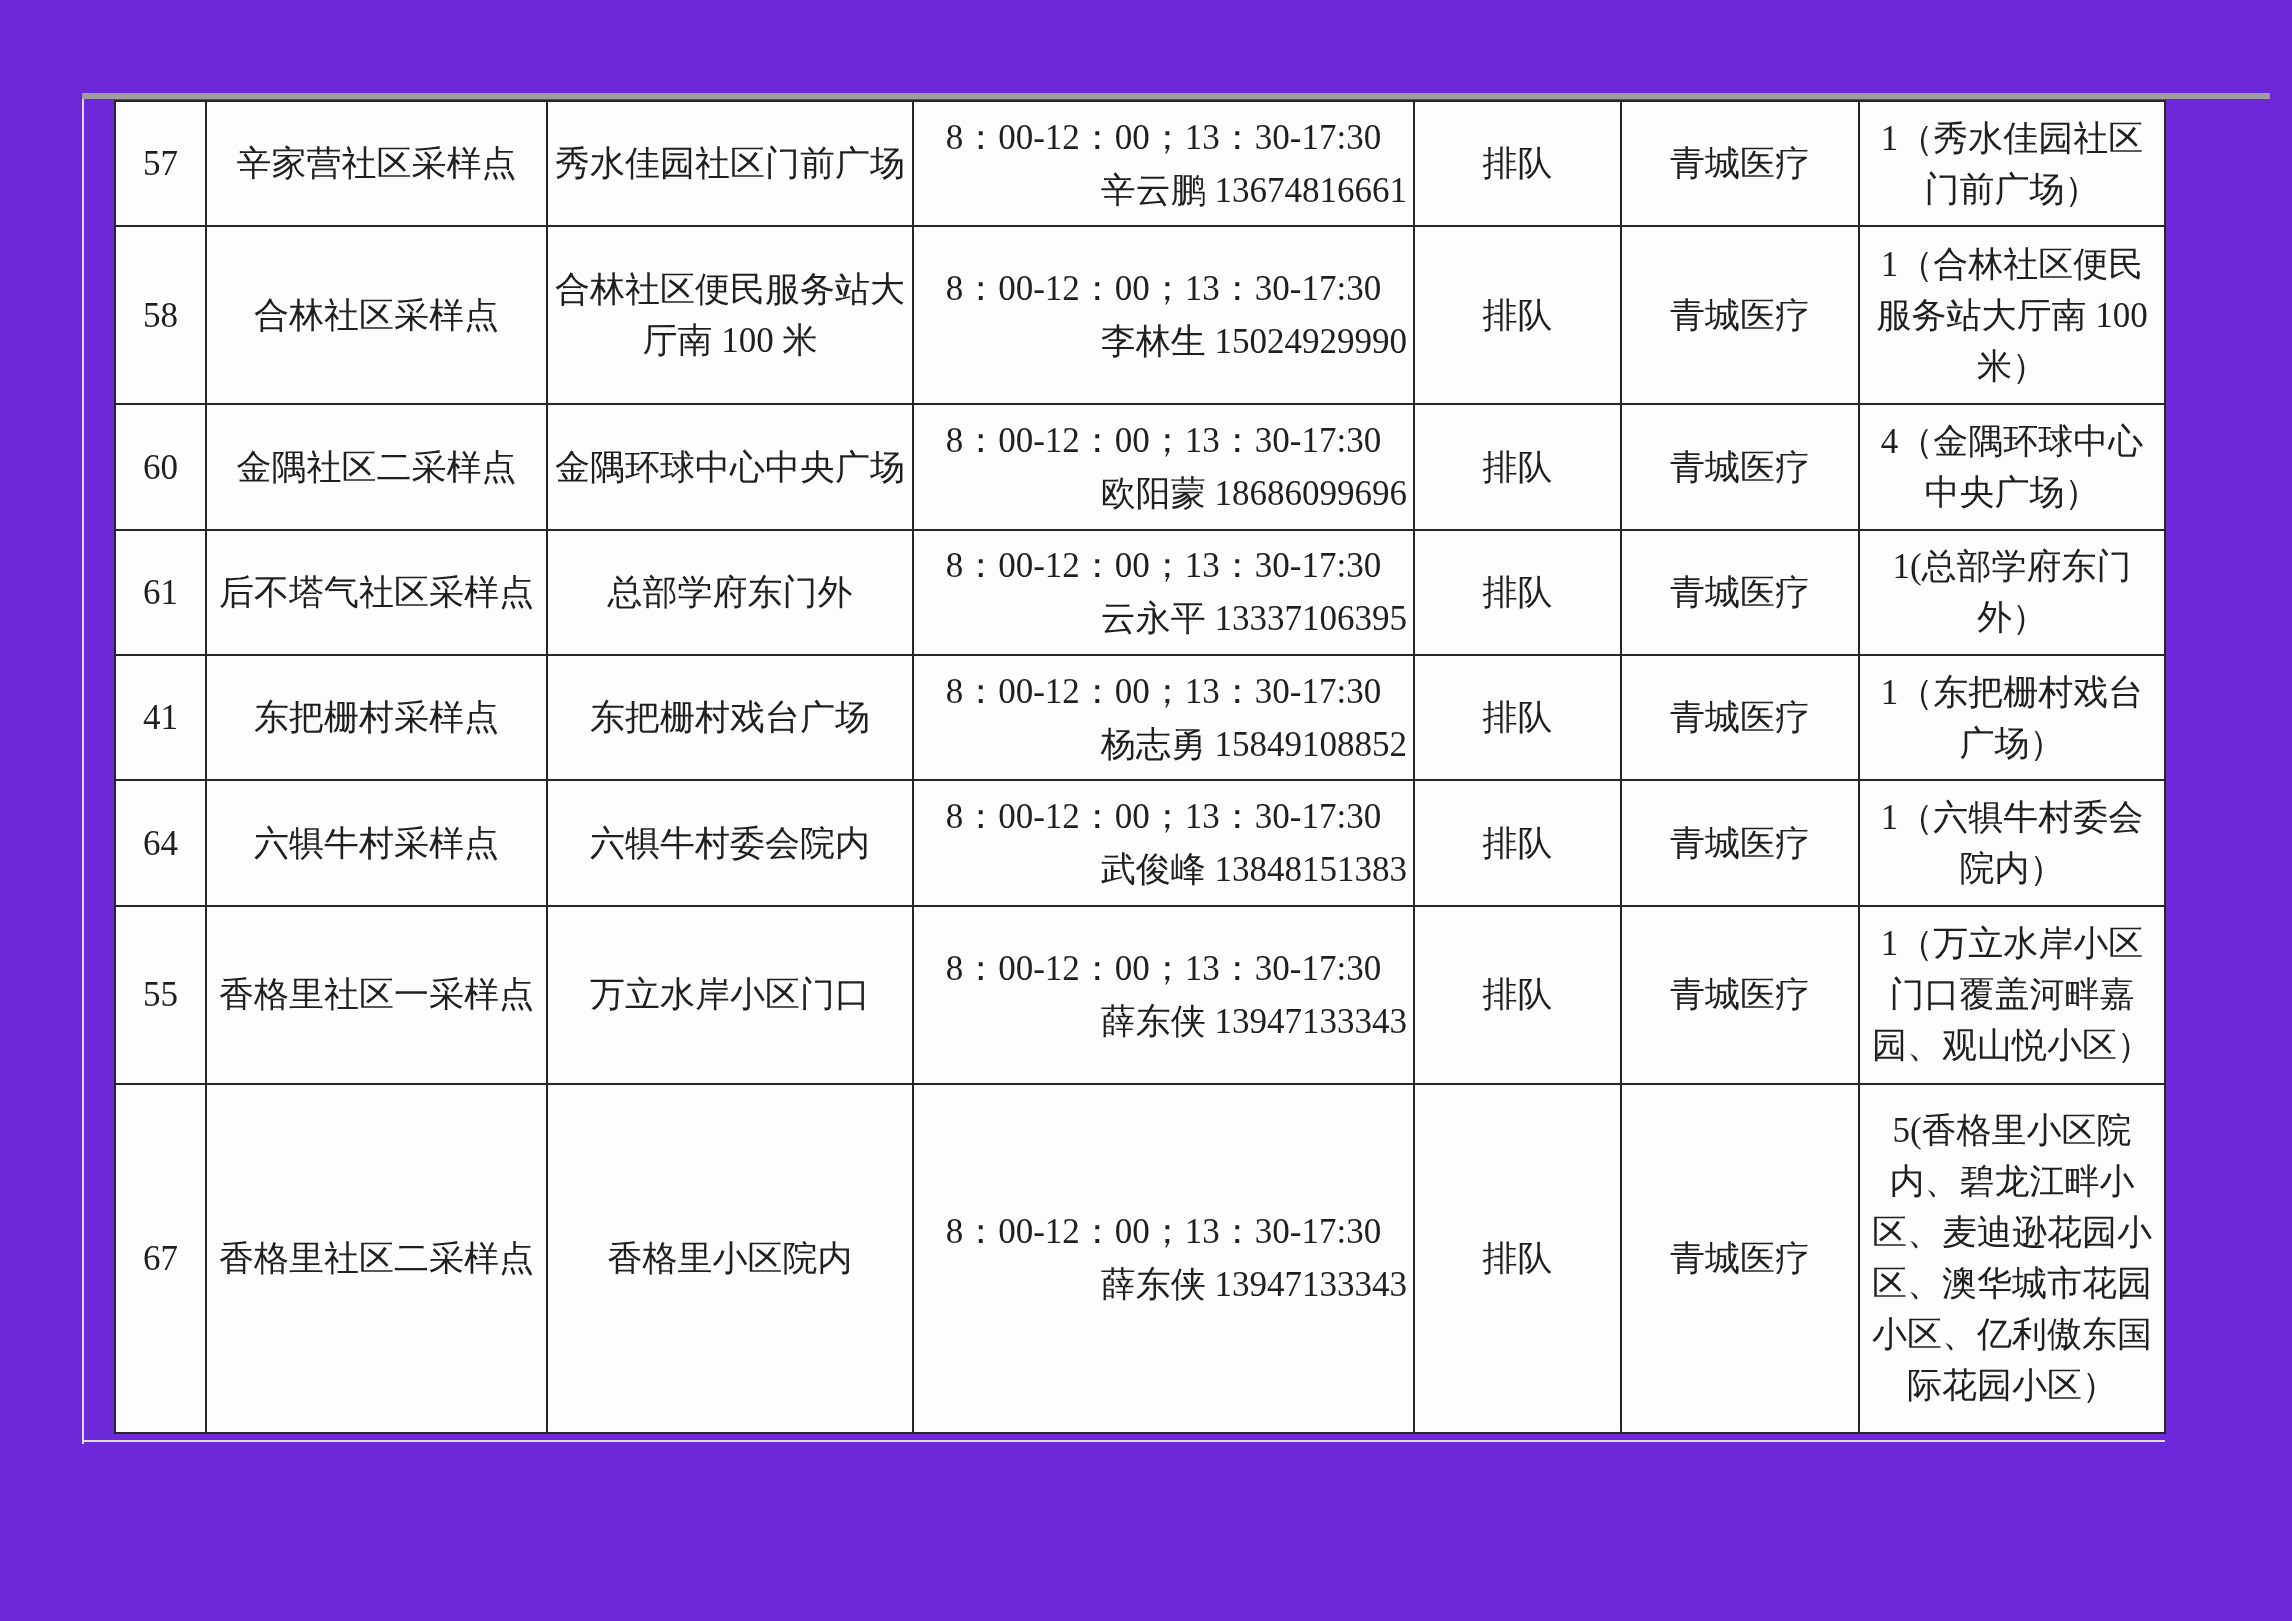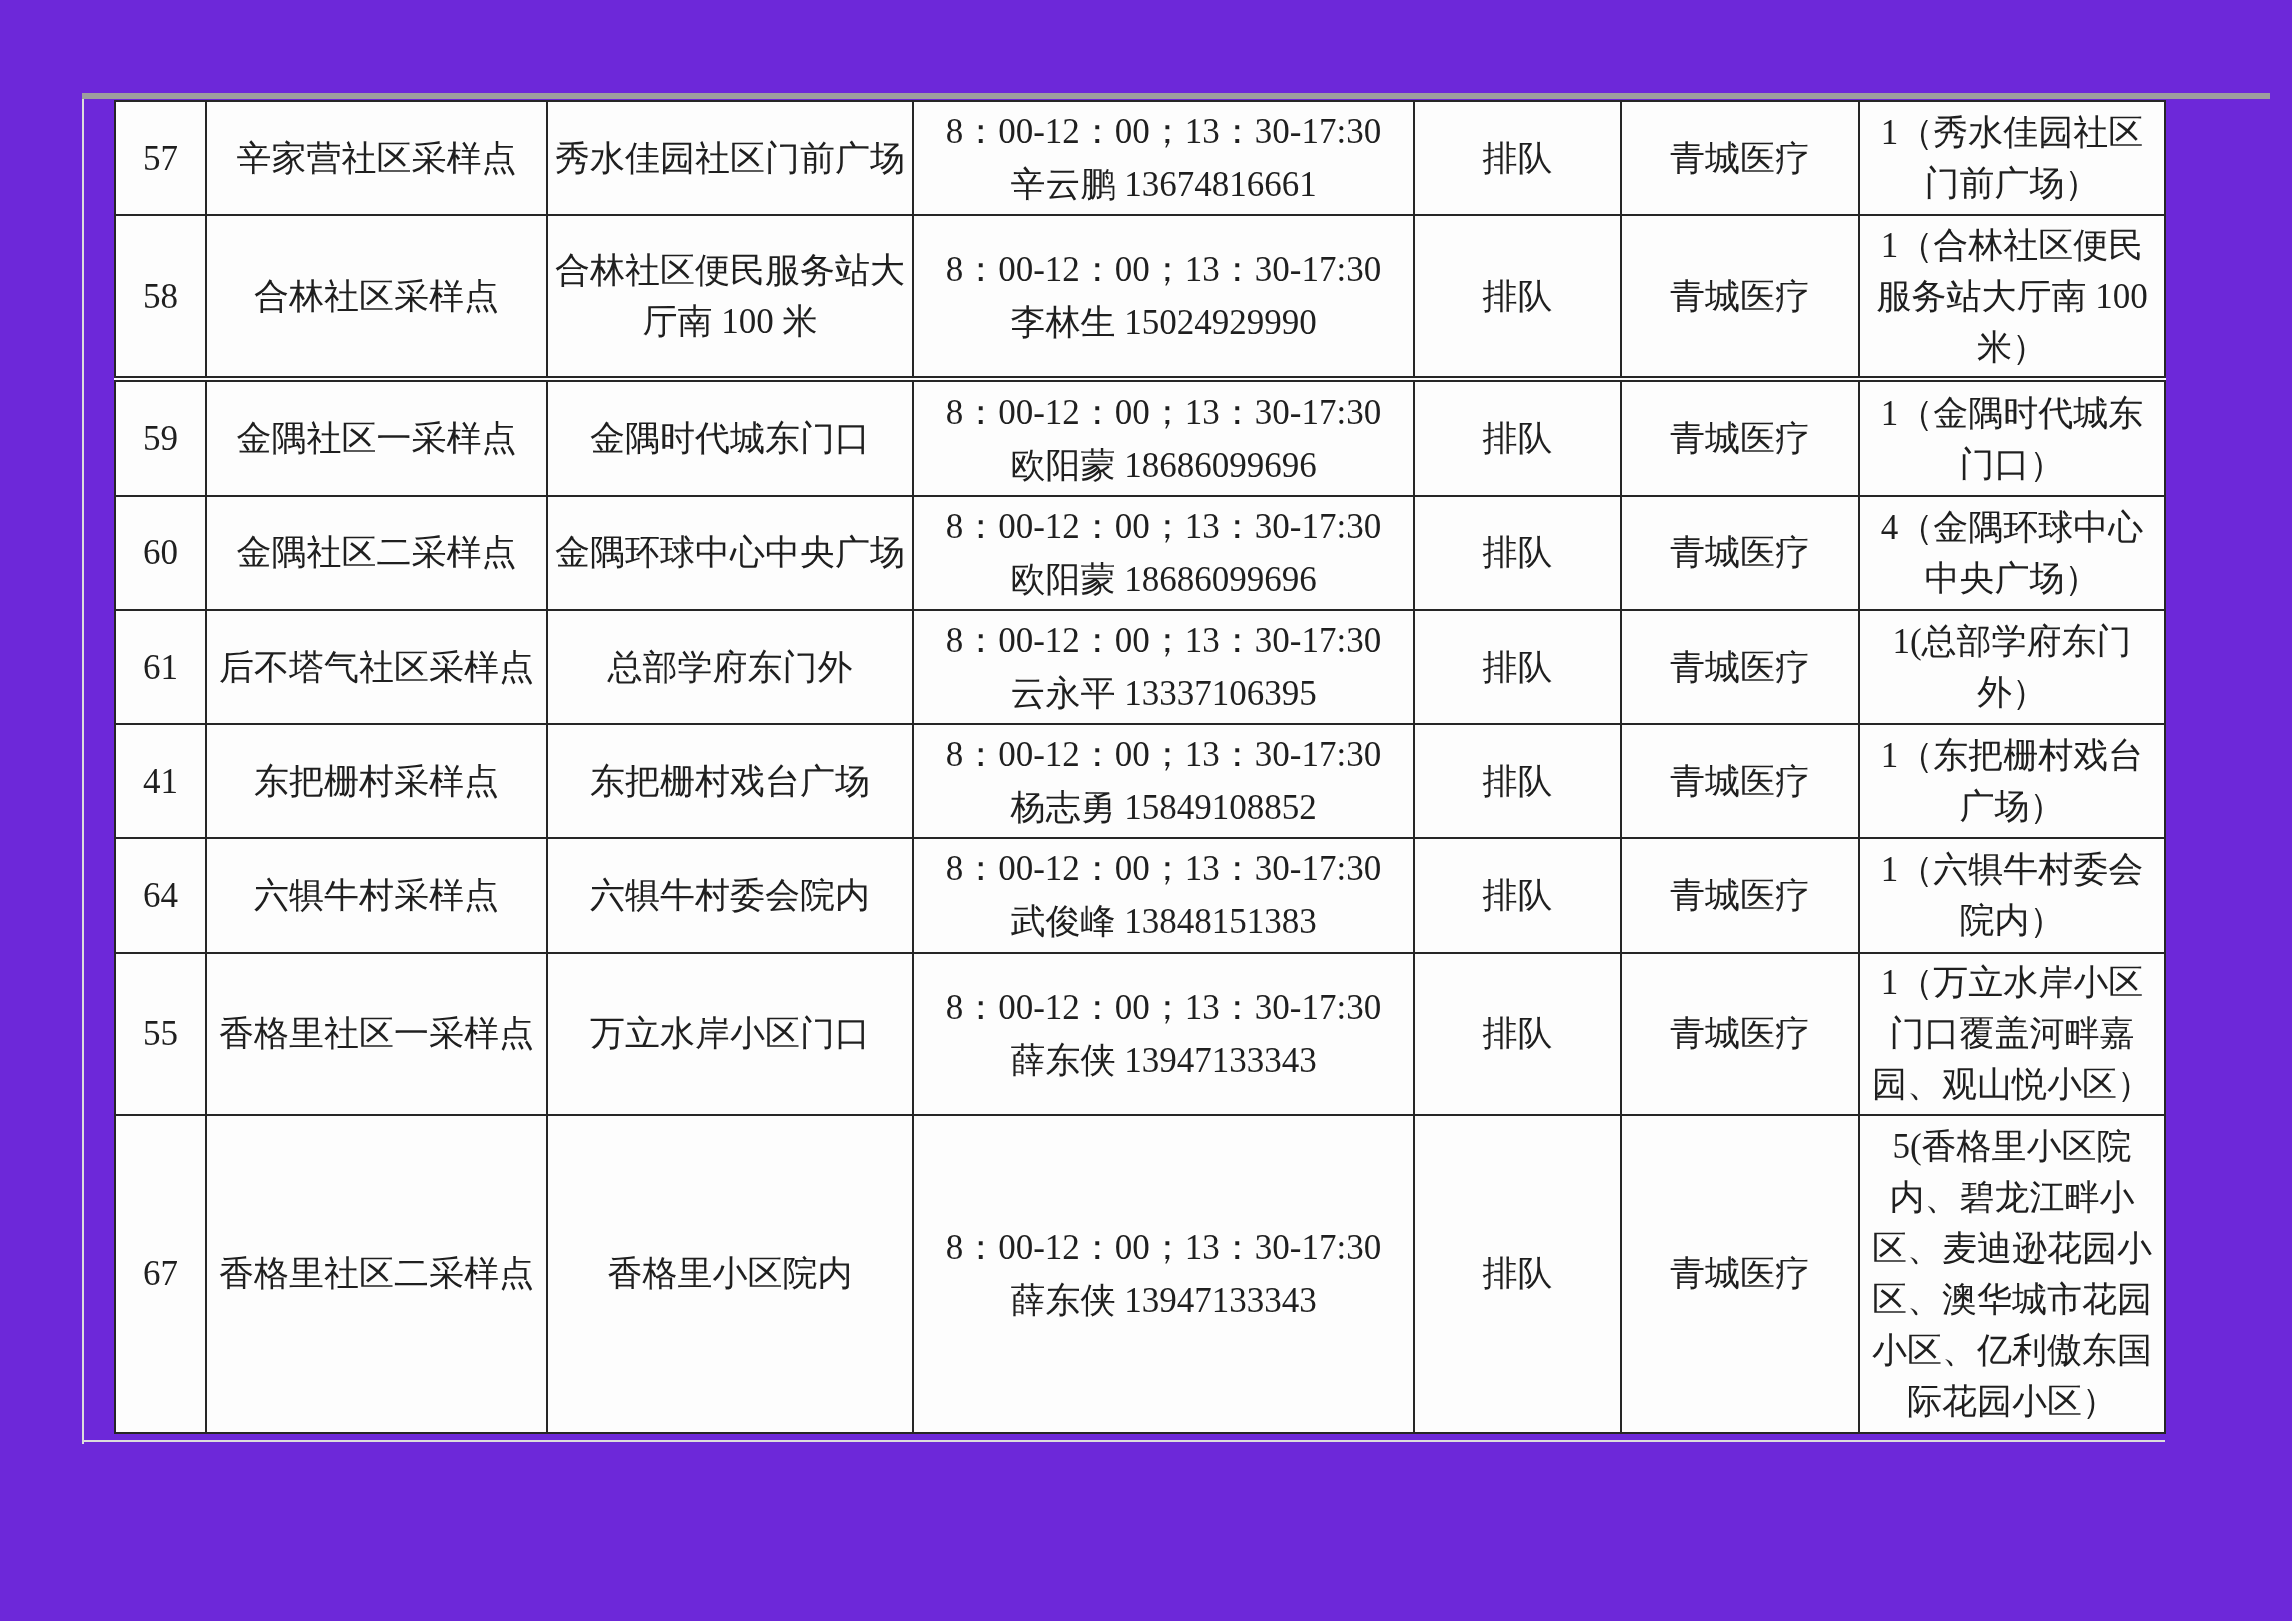--- a/index.html
+++ b/index.html
@@ -69,20 +69,21 @@
   }
   td.c-no   { font-size: 37px; }
   td.c-time { padding: 2px 2px; }
   td.c-time .time {
     white-space: nowrap;
     line-height: 53px;
   }
   td.c-time .contact {
     white-space: nowrap;
     line-height: 53px;
+    text-align: right;
   }
   td.c-detail {
     font-size: 34px;
     line-height: 43px;
     padding: 2px 7.8px;
   }
 </style>
 </head>
 <body>
 
@@ -119,32 +120,20 @@
         <td class="c-name">合林社区采样点</td>
         <td class="c-loc">合林社区便民服务站大厅南 100 米</td>
         <td class="c-time">
           <div class="time">8：00-12：00；13：30-17:30</div>
           <div class="contact">李林生 15024929990</div>
         </td>
         <td class="c-queue">排队</td>
         <td class="c-org">青城医疗</td>
         <td class="c-detail">1（合林社区便民服务站大厅南 100 米）</td>
       </tr>
-      <tr class="break-top" style="height:114px">
-        <td class="c-no">59</td>
-        <td class="c-name">金隅社区一采样点</td>
-        <td class="c-loc">金隅时代城东门口</td>
-        <td class="c-time">
-          <div class="time">8：00-12：00；13：30-17:30</div>
-          <div class="contact">欧阳蒙 18686099696</div>
-        </td>
-        <td class="c-queue">排队</td>
-        <td class="c-org">青城医疗</td>
-        <td class="c-detail">1（金隅时代城东门口）</td>
-      </tr>
       <tr style="height:110px">
         <td class="c-no">60</td>
         <td class="c-name">金隅社区二采样点</td>
         <td class="c-loc">金隅环球中心中央广场</td>
         <td class="c-time">
           <div class="time">8：00-12：00；13：30-17:30</div>
           <div class="contact">欧阳蒙 18686099696</div>
         </td>
         <td class="c-queue">排队</td>
         <td class="c-org">青城医疗</td>

